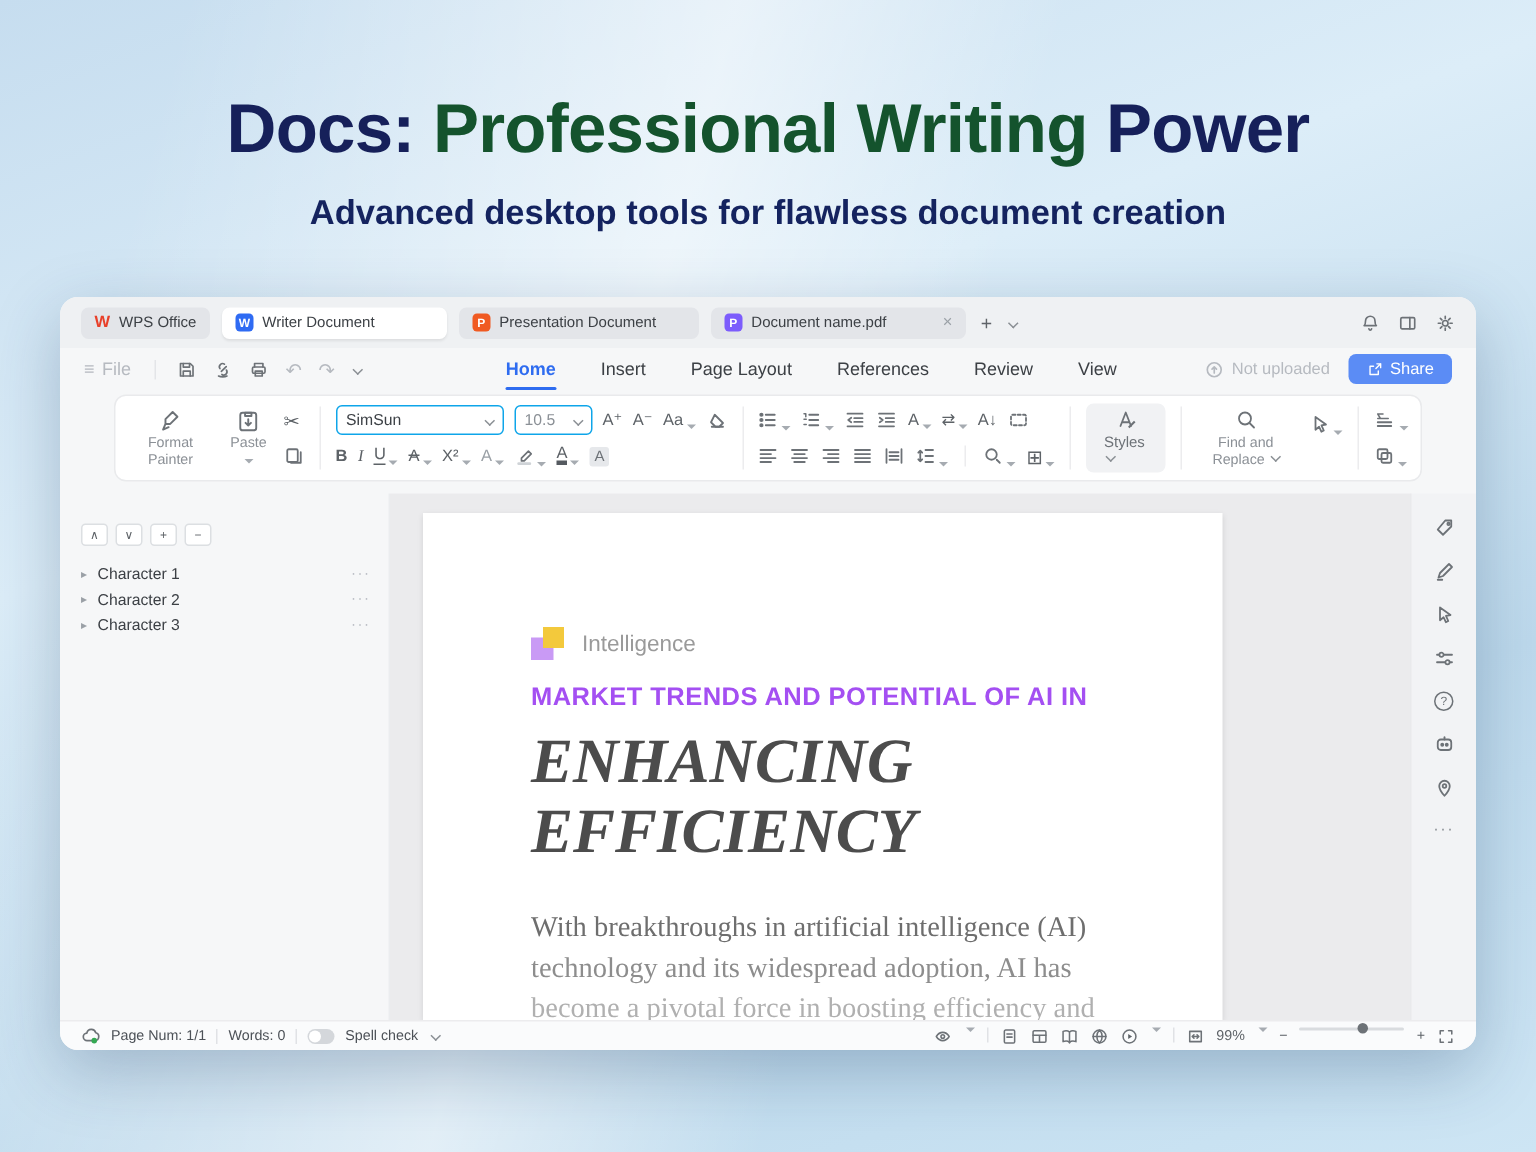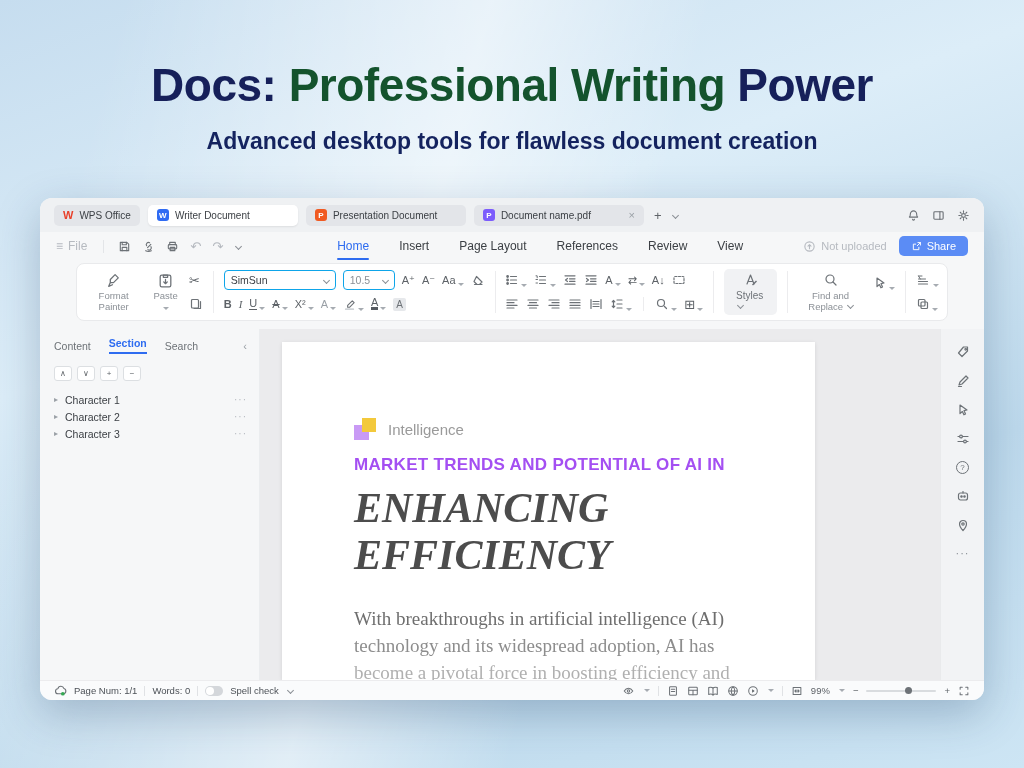--- a/index.html
+++ b/index.html
@@ -30,21 +30,21 @@
   .wps-w{color:#e8402a;font-weight:900;font-size:11px;}
   .tab-x{margin-left:auto;color:#9aa0a6;font-size:11px;}
   .strip-btn{color:#5f6368;font-size:13px;line-height:1;padding:0 2px;}
   .strip-right{margin-left:auto;display:flex;align-items:center;gap:12px;color:#5f6368;}
   
   .menubar{height:28px;display:flex;align-items:center;padding:0 16px;flex:none;font-size:12px;color:#3c4045;}
   .file-grp{display:flex;align-items:center;gap:5px;color:#b6bac0;}
   .qbar{display:flex;align-items:center;gap:11px;margin-left:16px;padding-left:14px;border-left:1px solid #e3e5e8;color:#6a6f75;}
   .nav{display:flex;gap:30px;margin-left:96px;}
   .nav span{cursor:default;}
-  .nav .on{color:#2e6cf0;font-weight:normal;position:relative;}
+  .nav .on{color:#2e6cf0;font-weight:bold;position:relative;}
   .nav .on::after{content:"";position:absolute;left:0;right:0;bottom:-7px;height:2px;background:#2e6cf0;border-radius:1px;}
   .mb-right{margin-left:auto;display:flex;align-items:center;gap:12px;}
   .notup{display:flex;align-items:center;gap:5px;color:#b6bac0;font-size:11px;}
   .share{display:flex;align-items:center;gap:5px;background:#5b8cf5;color:#fff;font-size:11px;
          padding:4px 12px;border-radius:5px;border:none;}
   
   .ribbonwrap{padding:3px 36px 8px;flex:none;}
   .ribbon{background:#fff;border:1px solid #e9eaec;border-radius:8px;height:58px;
           display:flex;align-items:stretch;padding:5px 8px;gap:6px;}
   .rg-rows{display:flex;flex-direction:column;justify-content:space-between;}
@@ -102,21 +102,21 @@
         align-items:center;padding-top:16px;gap:15px;color:#6d7277;flex:none;}
   .rail .q{width:13px;height:13px;border:1.1px solid #6d7277;border-radius:50%;font-size:8px;
            display:flex;align-items:center;justify-content:center;}
   .rail .dots{font-size:11px;color:#8b9096;letter-spacing:1px;}
   
   .status{height:20px;background:#fafbfc;border-top:1px solid #ececee;display:flex;align-items:center;
           padding:0 14px;font-size:9.5px;color:#4c5157;gap:7px;flex:none;}
   .sdiv{width:1px;height:10px;background:#e0e2e5;}
   .toggle{width:18px;height:10px;background:#d4d7db;border-radius:5px;position:relative;}
   .toggle::after{content:"";position:absolute;left:1px;top:1px;width:8px;height:8px;background:#fff;border-radius:50%;}
-  .st-right{margin-left:auto;display:flex;align-items:center;gap:8px;color:#5d6267;}
+  .st-right{margin-left:auto;display:flex;align-items:flex-start;gap:8px;color:#5d6267;}
   .slider{width:70px;height:2px;background:#d9dcdf;border-radius:1px;position:relative;}
   .slider::after{content:"";position:absolute;left:55%;top:-2.5px;width:7px;height:7px;background:#6d7277;border-radius:50%;}
   svg{stroke:#6d7277;fill:none;stroke-width:1.2;stroke-linecap:round;stroke-linejoin:round;}
   svg.dim{stroke:#b6bac0;}
   svg.wht{stroke:#fff;}
 </style>
 </head>
 <body>
 
 <div class="hero">
@@ -419,26 +419,20 @@
               <span class="dd"></span>
             </span>
         </div>
       </div>
     </div>
   </div>
 
   <div class="main">
 
     <div class="sidebar">
-      <div class="sb-tabs">
-        <span>Content</span>
-        <span class="on">Section</span>
-        <span>Search</span>
-        <span class="sb-collapse">‹</span>
-      </div>
       <div class="sb-tools">
         <span>∧</span>
         <span>∨</span>
         <span>+</span>
         <span>−</span>
       </div>
       <div class="sb-item">
         <span class="tri">▸</span>
         <span>Character 1</span>
         <span class="more">···</span>

